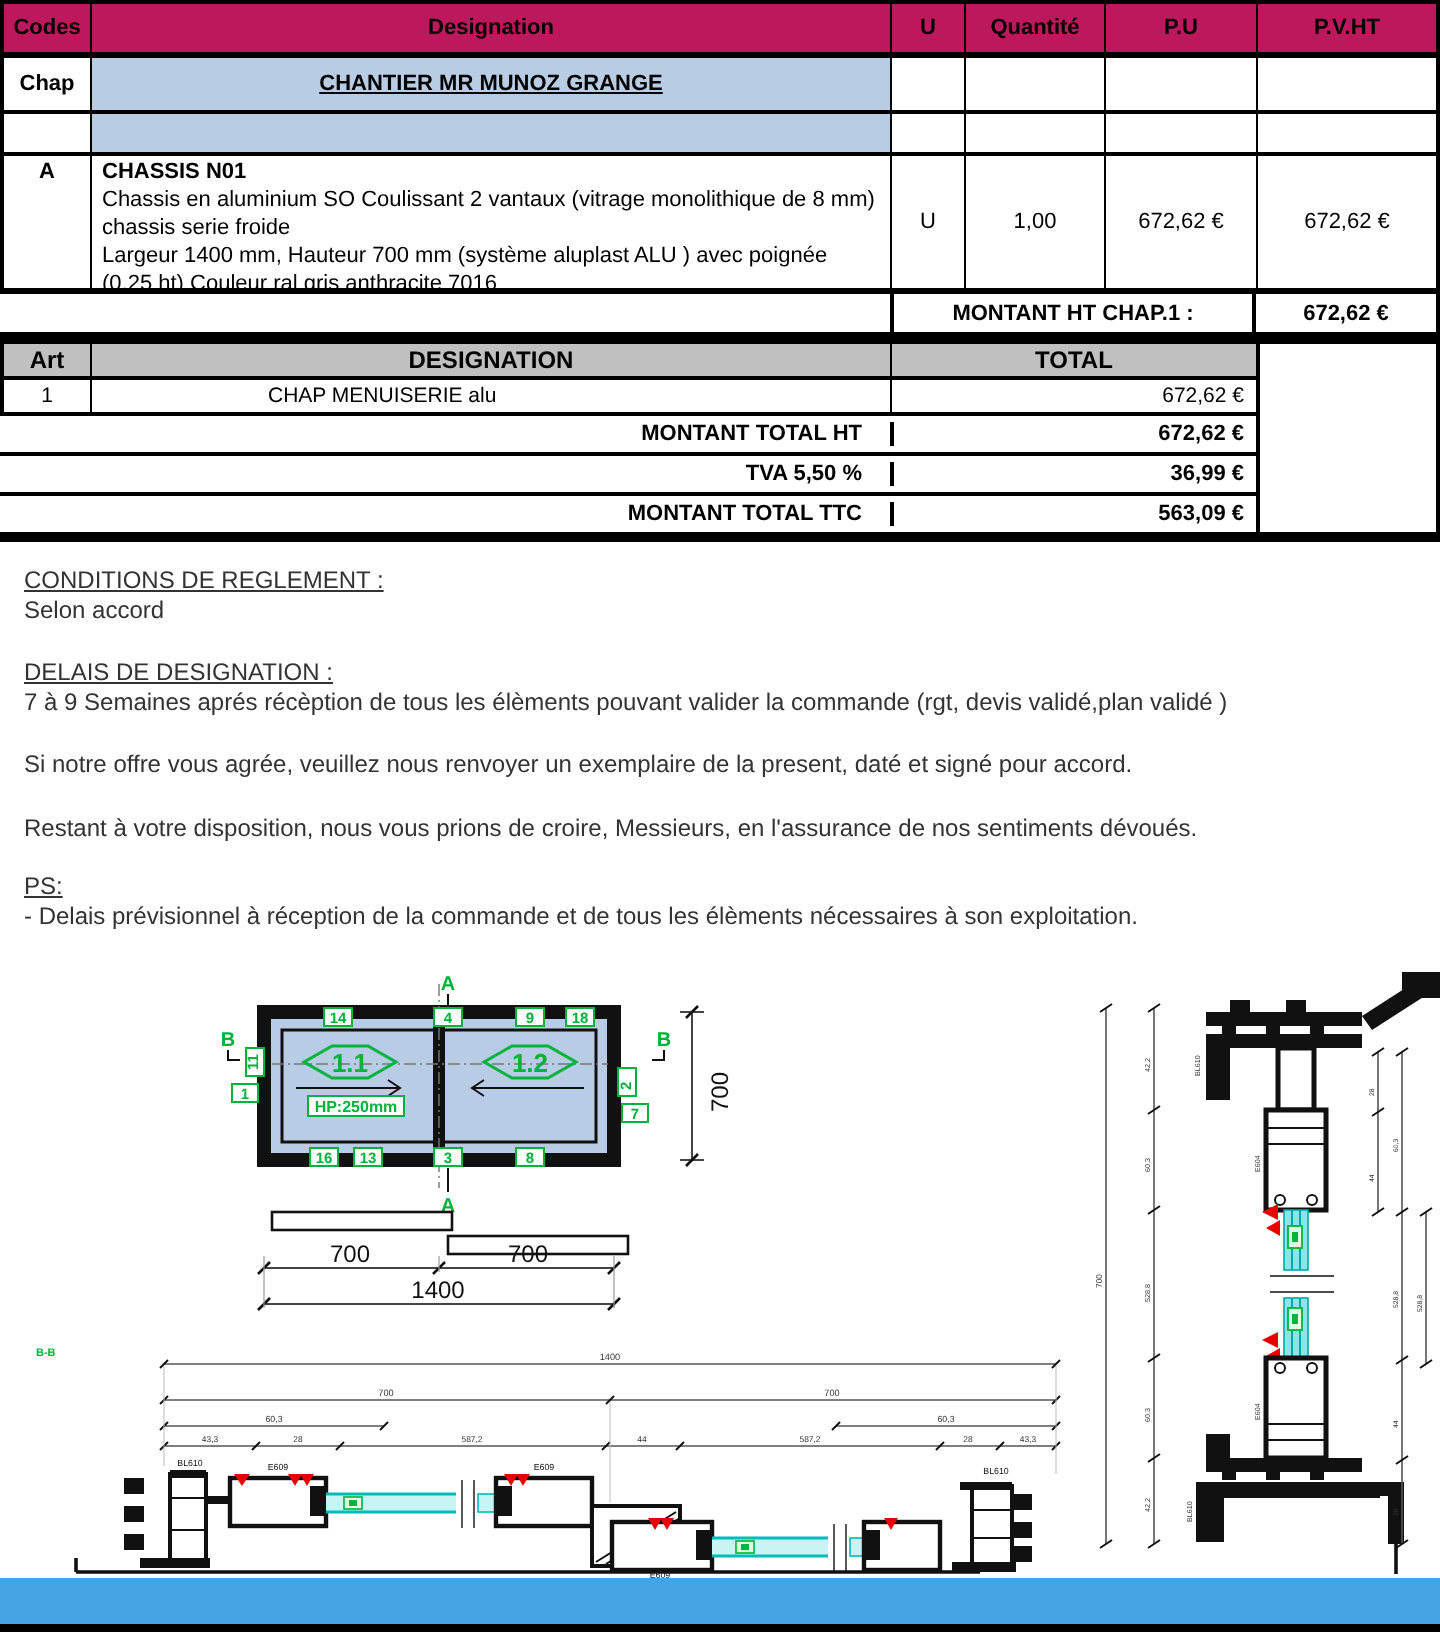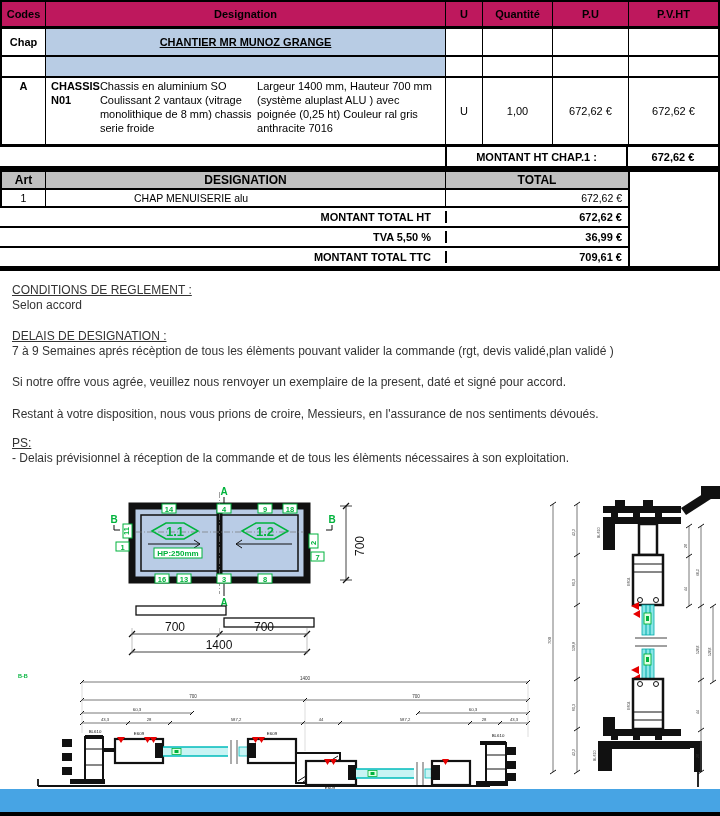--- a/index.html
+++ b/index.html
@@ -20,21 +20,21 @@
   .hdr { height:27px; background:#be185d; border-bottom:3px solid #000; }
   .hdr .cell { font-weight:bold; font-size:11px; }
   .r-chap { height:28px; border-bottom:2.5px solid #000; }
   .r-chap .cell { font-size:11px; }
   .bluecell { background:#b8cce4; }
   .chap-title { font-weight:bold; text-decoration:underline; font-size:11px; }
   .r-blank { height:21px; border-bottom:2px solid #000; }
   .r-item { height:68px; border-bottom:2px solid #000; }
   .r-item .cell { font-size:11px; }
   .code-a { align-items:flex-start !important; padding-top:2px; font-weight:bold; font-size:10px; }
-  .des-item { flex-direction:row; align-items:flex-start !important; justify-content:flex-start !important;
+  .des-item { flex-direction:column; align-items:flex-start !important; justify-content:flex-start !important;
               padding:1px 5px; font-size:9.5px; line-height:1.28; text-align:left; }
   .des-item .bold { font-weight:bold; }
   .r-montant { height:24px; display:flex; border-bottom:4px solid #000; border-top:0.5px solid #000; }
   .m-spacer { width:445px; }
   .m-label { width:183px; border-left:2px solid #000; border-right:2px solid #000;
              display:flex; align-items:center; justify-content:center; font-weight:bold; font-size:11px; }
   .m-value { width:92px; border-right:2px solid #000; display:flex; align-items:center; justify-content:center;
              font-weight:bold; font-size:11px; }
   
   #table2 { position:absolute; left:0; top:170px; width:720px; display:flex; }
@@ -132,21 +132,21 @@
       <div class="t2row t2sum">
         <div class="sum-label">MONTANT TOTAL HT</div>
         <div class="sum-value">672,62 €</div>
       </div>
       <div class="t2row t2sum">
         <div class="sum-label">TVA 5,50 %</div>
         <div class="sum-value">36,99 €</div>
       </div>
       <div class="t2row t2sum">
         <div class="sum-label">MONTANT TOTAL TTC</div>
-        <div class="sum-value">709,61 €</div>
+        <div class="sum-value">563,09 €</div>
       </div>
     </div>
     <div class="t2-rightcell"></div>
   </div>
 
   <div id="rule"></div>
 
   <div id="conditions">
     <div class="cond-line cond-title">CONDITIONS DE REGLEMENT : </div>
     <div class="cond-line gap17">Selon accord</div>

